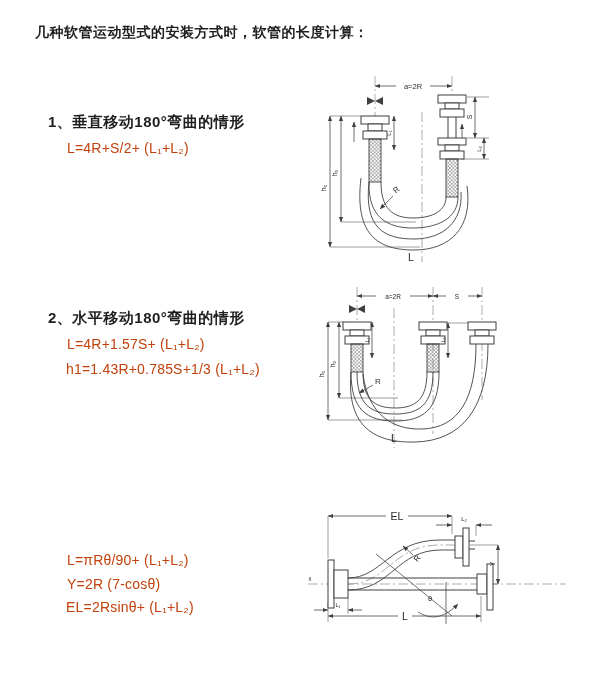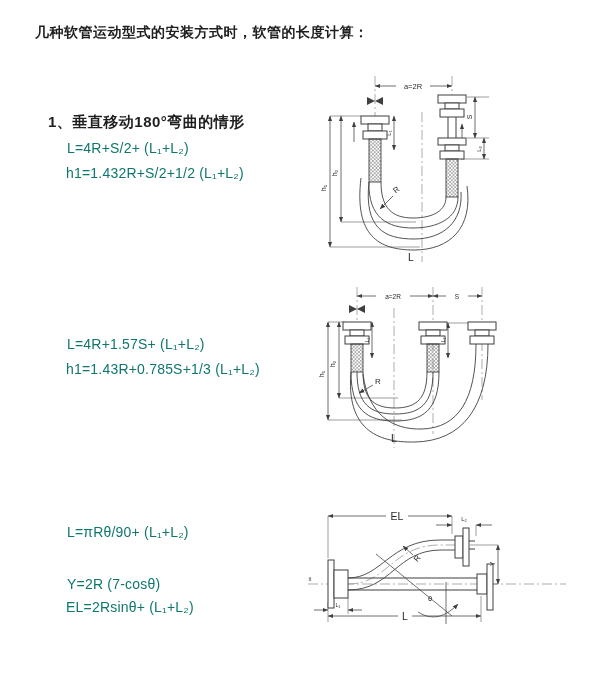--- a/index.html
+++ b/index.html
@@ -3,45 +3,45 @@
 <meta charset="utf-8">
 <style>
   html,body{margin:0;padding:0;background:#e8e8e8;}
   .page{
     position:relative;width:600px;height:675px;background:#ffffff;
     font-family:"Liberation Sans","DejaVu Sans",sans-serif;color:#1f1f1f;
     overflow:hidden;margin:0 auto;
   }
   .title{position:absolute;left:35px;top:24px;font-size:14px;font-weight:700;letter-spacing:.5px;}
   .sec-head{position:absolute;font-size:15px;font-weight:700;letter-spacing:.5px;white-space:nowrap;text-align:center;}
-  .formula{position:absolute;font-size:14px;font-weight:400;letter-spacing:.2px;white-space:nowrap;color:#0f766e;}
+  .formula{position:absolute;font-size:14px;font-weight:400;letter-spacing:.2px;white-space:nowrap;color:#c2410c;}
   svg.diag{position:absolute;overflow:visible;}
   svg .ln{stroke:#3f3f3f;stroke-width:1;fill:none;}
   svg .thin{stroke:#4a4a4a;stroke-width:.8;fill:none;}
   svg .ext{stroke:#5a5a5a;stroke-width:.6;fill:none;}
   svg .cl{stroke:#8a8a8a;stroke-width:.7;fill:none;stroke-dasharray:10 3 2 3;}
   svg .fl{fill:#ffffff;stroke:#3f3f3f;stroke-width:1;}
   svg .hose{stroke:#3f3f3f;stroke-width:.9;}
   svg text{fill:#2a2a2a;font-family:"Liberation Sans","DejaVu Sans",sans-serif;}
 </style>
 </head>
 <body>
 
 <div class="page">
 
   <div class="title">几种软管运动型式的安装方式时，软管的长度计算：</div>
 
   <div class="sec-head" style="left:48px;top:113px">1、垂直移动180°弯曲的情形</div>
   <div class="formula" style="left:67px;top:140px">L=4R+S/2+ (L₁+L₂)</div>
-  <div class="formula" style="left:66px;top:165px">h1=1.432R+S/2+1/2 (L₁+L₂)</div>
-
+
+  <div class="sec-head" style="left:48px;top:309px">2、水平移动180°弯曲的情形</div>
   <div class="formula" style="left:67px;top:336px">L=4R+1.57S+ (L₁+L₂)</div>
   <div class="formula" style="left:66px;top:361px">h1=1.43R+0.785S+1/3 (L₁+L₂)</div>
 
-  <div class="formula" style="left:67px;top:524px">L=πRθ/90+ (L₁+L₂)</div>
+  <div class="formula" style="left:67px;top:552px">L=πRθ/90+ (L₁+L₂)</div>
   <div class="formula" style="left:67px;top:576px">Y=2R (7-cosθ)</div>
   <div class="formula" style="left:66px;top:599px">EL=2Rsinθ+ (L₁+L₂)</div>
 
   <svg class="diag" style="left:310px;top:70px" width="290" height="198" viewBox="0 0 290 198">
     <defs>
       <pattern id="p1" patternUnits="userSpaceOnUse" width="3.5" height="3.5">
         <path d="M0 3.5L3.5 0M0 0L3.5 3.5" stroke="#6a6a6a" stroke-width="0.5"></path>
       </pattern>
       <marker id="a1" viewBox="0 0 10 10" refX="9.5" refY="5" markerWidth="7" markerHeight="7" orient="auto-start-reverse">
         <path d="M0 1L10 5L0 9z" fill="#3f3f3f"></path>

